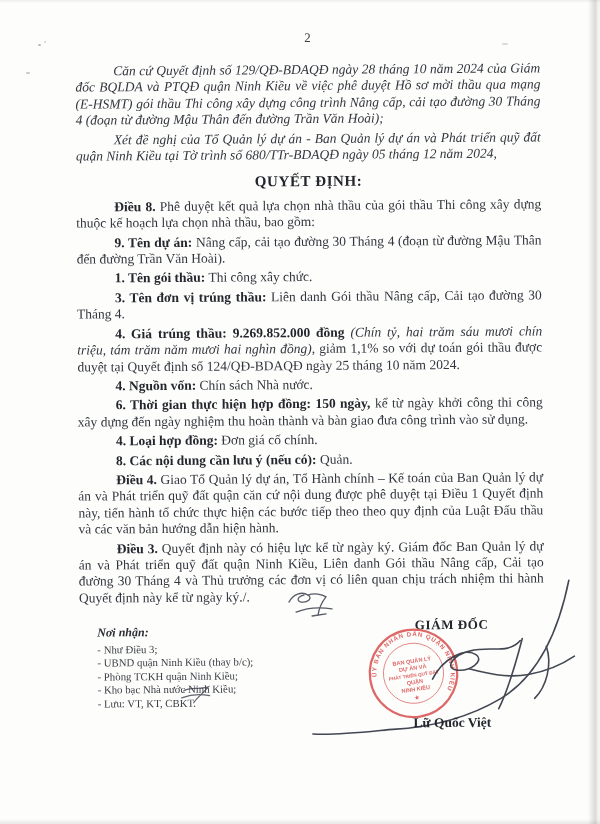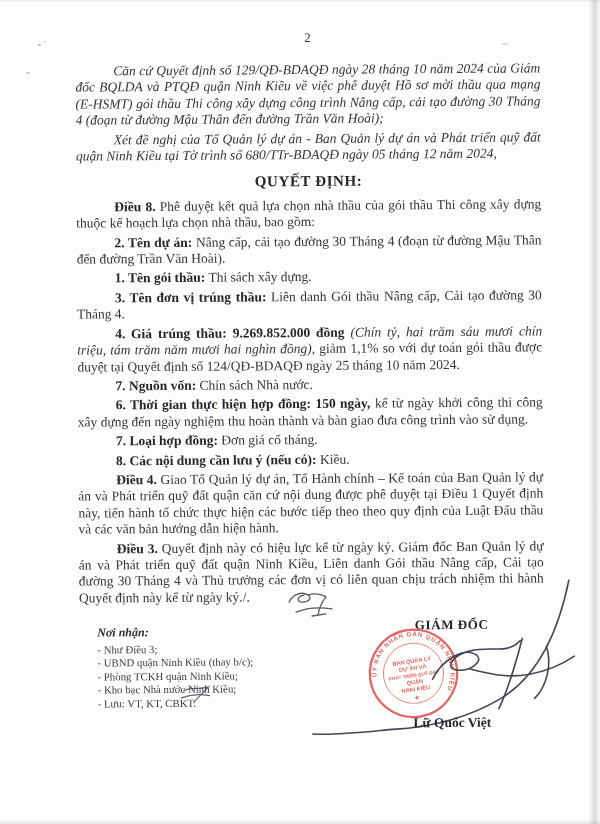--- a/index.html
+++ b/index.html
@@ -98,28 +98,28 @@
 
     <div class="page-number">2</div>
 
     <p class="para pre first"><span>Căn cứ Quyết định số 129/QĐ-BDAQĐ ngày 28 tháng 10 năm 2024 của Giám đốc BQLDA và PTQĐ quận Ninh Kiều về việc phê duyệt Hồ sơ mời thầu qua mạng (E-HSMT) gói thầu Thi công xây dựng công trình Nâng cấp, cải tạo đường 30 Tháng 4 (đoạn từ đường Mậu Thân đến đường Trần Văn Hoài);</span></p>
     <p class="para pre"><span>Xét đề nghị của Tổ Quản lý dự án - Ban Quản lý dự án và Phát triển quỹ đất quận Ninh Kiều tại Tờ trình số 680/TTr-BDAQĐ ngày 05 tháng 12 năm 2024,</span></p>
 
     <p class="para decision-heading">QUYẾT ĐỊNH:</p>
 
     <p class="para article1"><b class="run">Điều 8.</b><span> Phê duyệt kết quả lựa chọn nhà thầu của gói thầu Thi công xây dựng thuộc kế hoạch lựa chọn nhà thầu, bao gồm:</span></p>
 
-    <p class="para"><b class="run">2. Tên dự án:</b><span> Nâng cấp, cải tạo đường 30 Tháng 4 (đoạn từ đường Mậu Thân đến đường Trần Văn Hoài).</span></p>
-    <p class="para"><b class="run">1. Tên gói thầu:</b><span> Thi sách xây dựng.</span></p>
+    <p class="para"><b class="run">9. Tên dự án:</b><span> Nâng cấp, cải tạo đường 30 Tháng 4 (đoạn từ đường Mậu Thân đến đường Trần Văn Hoài).</span></p>
+    <p class="para"><b class="run">1. Tên gói thầu:</b><span> Thi công xây chức.</span></p>
     <p class="para"><b class="run">3. Tên đơn vị trúng thầu:</b><span> Liên danh Gói thầu Nâng cấp, Cải tạo đường 30 Tháng 4.</span></p>
     <p class="para"><b class="run">4. Giá trúng thầu: 9.269.852.000 đồng</b><i class="run"> (Chín tỷ, hai trăm sáu mươi chín triệu, tám trăm năm mươi hai nghìn đồng),</i><span> giảm 1,1% so với dự toán gói thầu được duyệt tại Quyết định số 124/QĐ-BDAQĐ ngày 25 tháng 10 năm 2024.</span></p>
-    <p class="para"><b class="run">7. Nguồn vốn:</b><span> Chín sách Nhà nước.</span></p>
+    <p class="para"><b class="run">4. Nguồn vốn:</b><span> Chín sách Nhà nước.</span></p>
     <p class="para"><b class="run">6. Thời gian thực hiện hợp đồng: 150 ngày,</b><span> kể từ ngày khởi công thi công xây dựng đến ngày nghiệm thu hoàn thành và bàn giao đưa công trình vào sử dụng.</span></p>
-    <p class="para"><b class="run">7. Loại hợp đồng:</b><span> Đơn giá cố tháng.</span></p>
-    <p class="para"><b class="run">8. Các nội dung cần lưu ý (nếu có):</b><span> Kiều.</span></p>
+    <p class="para"><b class="run">4. Loại hợp đồng:</b><span> Đơn giá cố chính.</span></p>
+    <p class="para"><b class="run">8. Các nội dung cần lưu ý (nếu có):</b><span> Quản.</span></p>
 
     <p class="para"><b class="run">Điều 4.</b><span> Giao Tổ Quản lý dự án, Tổ Hành chính – Kế toán của Ban Quản lý dự án và Phát triển quỹ đất quận căn cứ nội dung được phê duyệt tại Điều 1 Quyết định này, tiến hành tổ chức thực hiện các bước tiếp theo theo quy định của Luật Đấu thầu và các văn bản hướng dẫn hiện hành.</span></p>
     <p class="para"><b class="run">Điều 3.</b><span> Quyết định này có hiệu lực kể từ ngày ký. Giám đốc Ban Quản lý dự án và Phát triển quỹ đất quận Ninh Kiều, Liên danh Gói thầu Nâng cấp, Cải tạo đường 30 Tháng 4 và Thủ trưởng các đơn vị có liên quan chịu trách nhiệm thi hành Quyết định này kể từ ngày ký./.</span></p>
 
     <svg class="hand-mark" viewBox="0 0 52 34">
       <g fill="none" stroke="#3a3f4c" stroke-width="1.3" stroke-linecap="round" opacity="0.85">
         <path d="M3,14 C7,6 16,3 22,7 C27,10 22,15 15,14 C10,13 12,8 18,7"></path>
         <path d="M22,7 C28,5 36,6 40,9 C36,14 33,20 32,27"></path>
         <path d="M10,24 C20,20 34,19 46,21"></path>
         <path d="M26,28 L40,26"></path>

